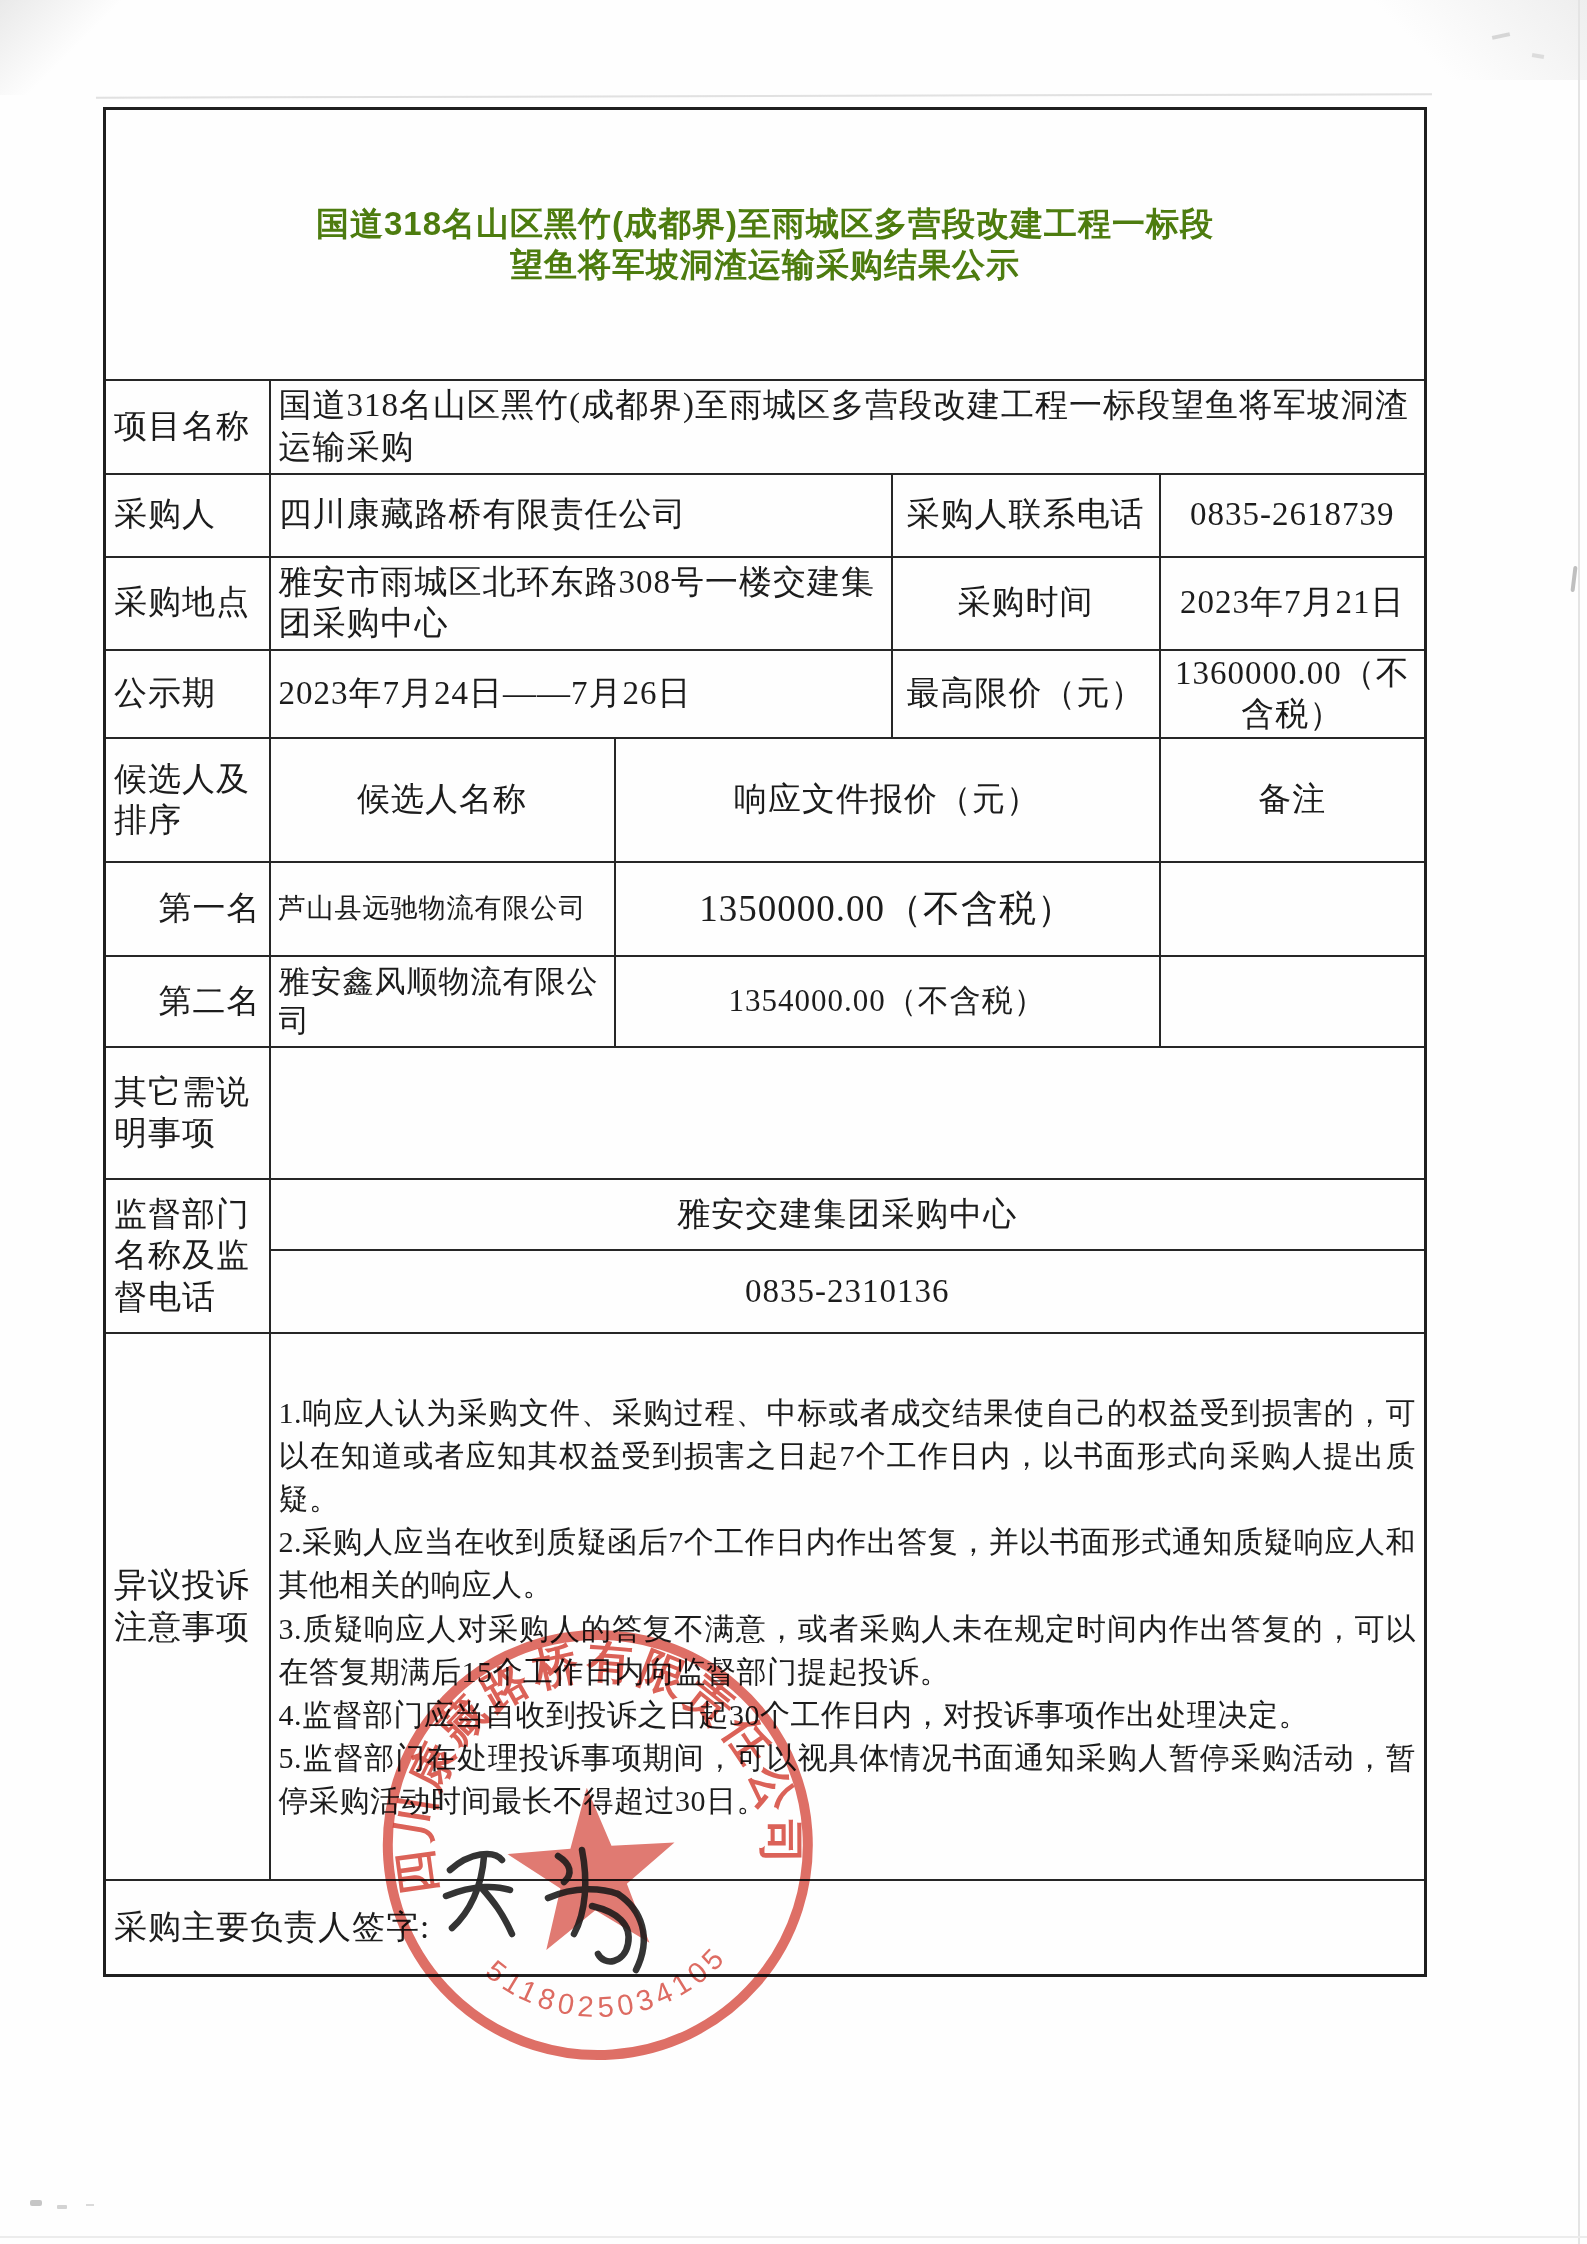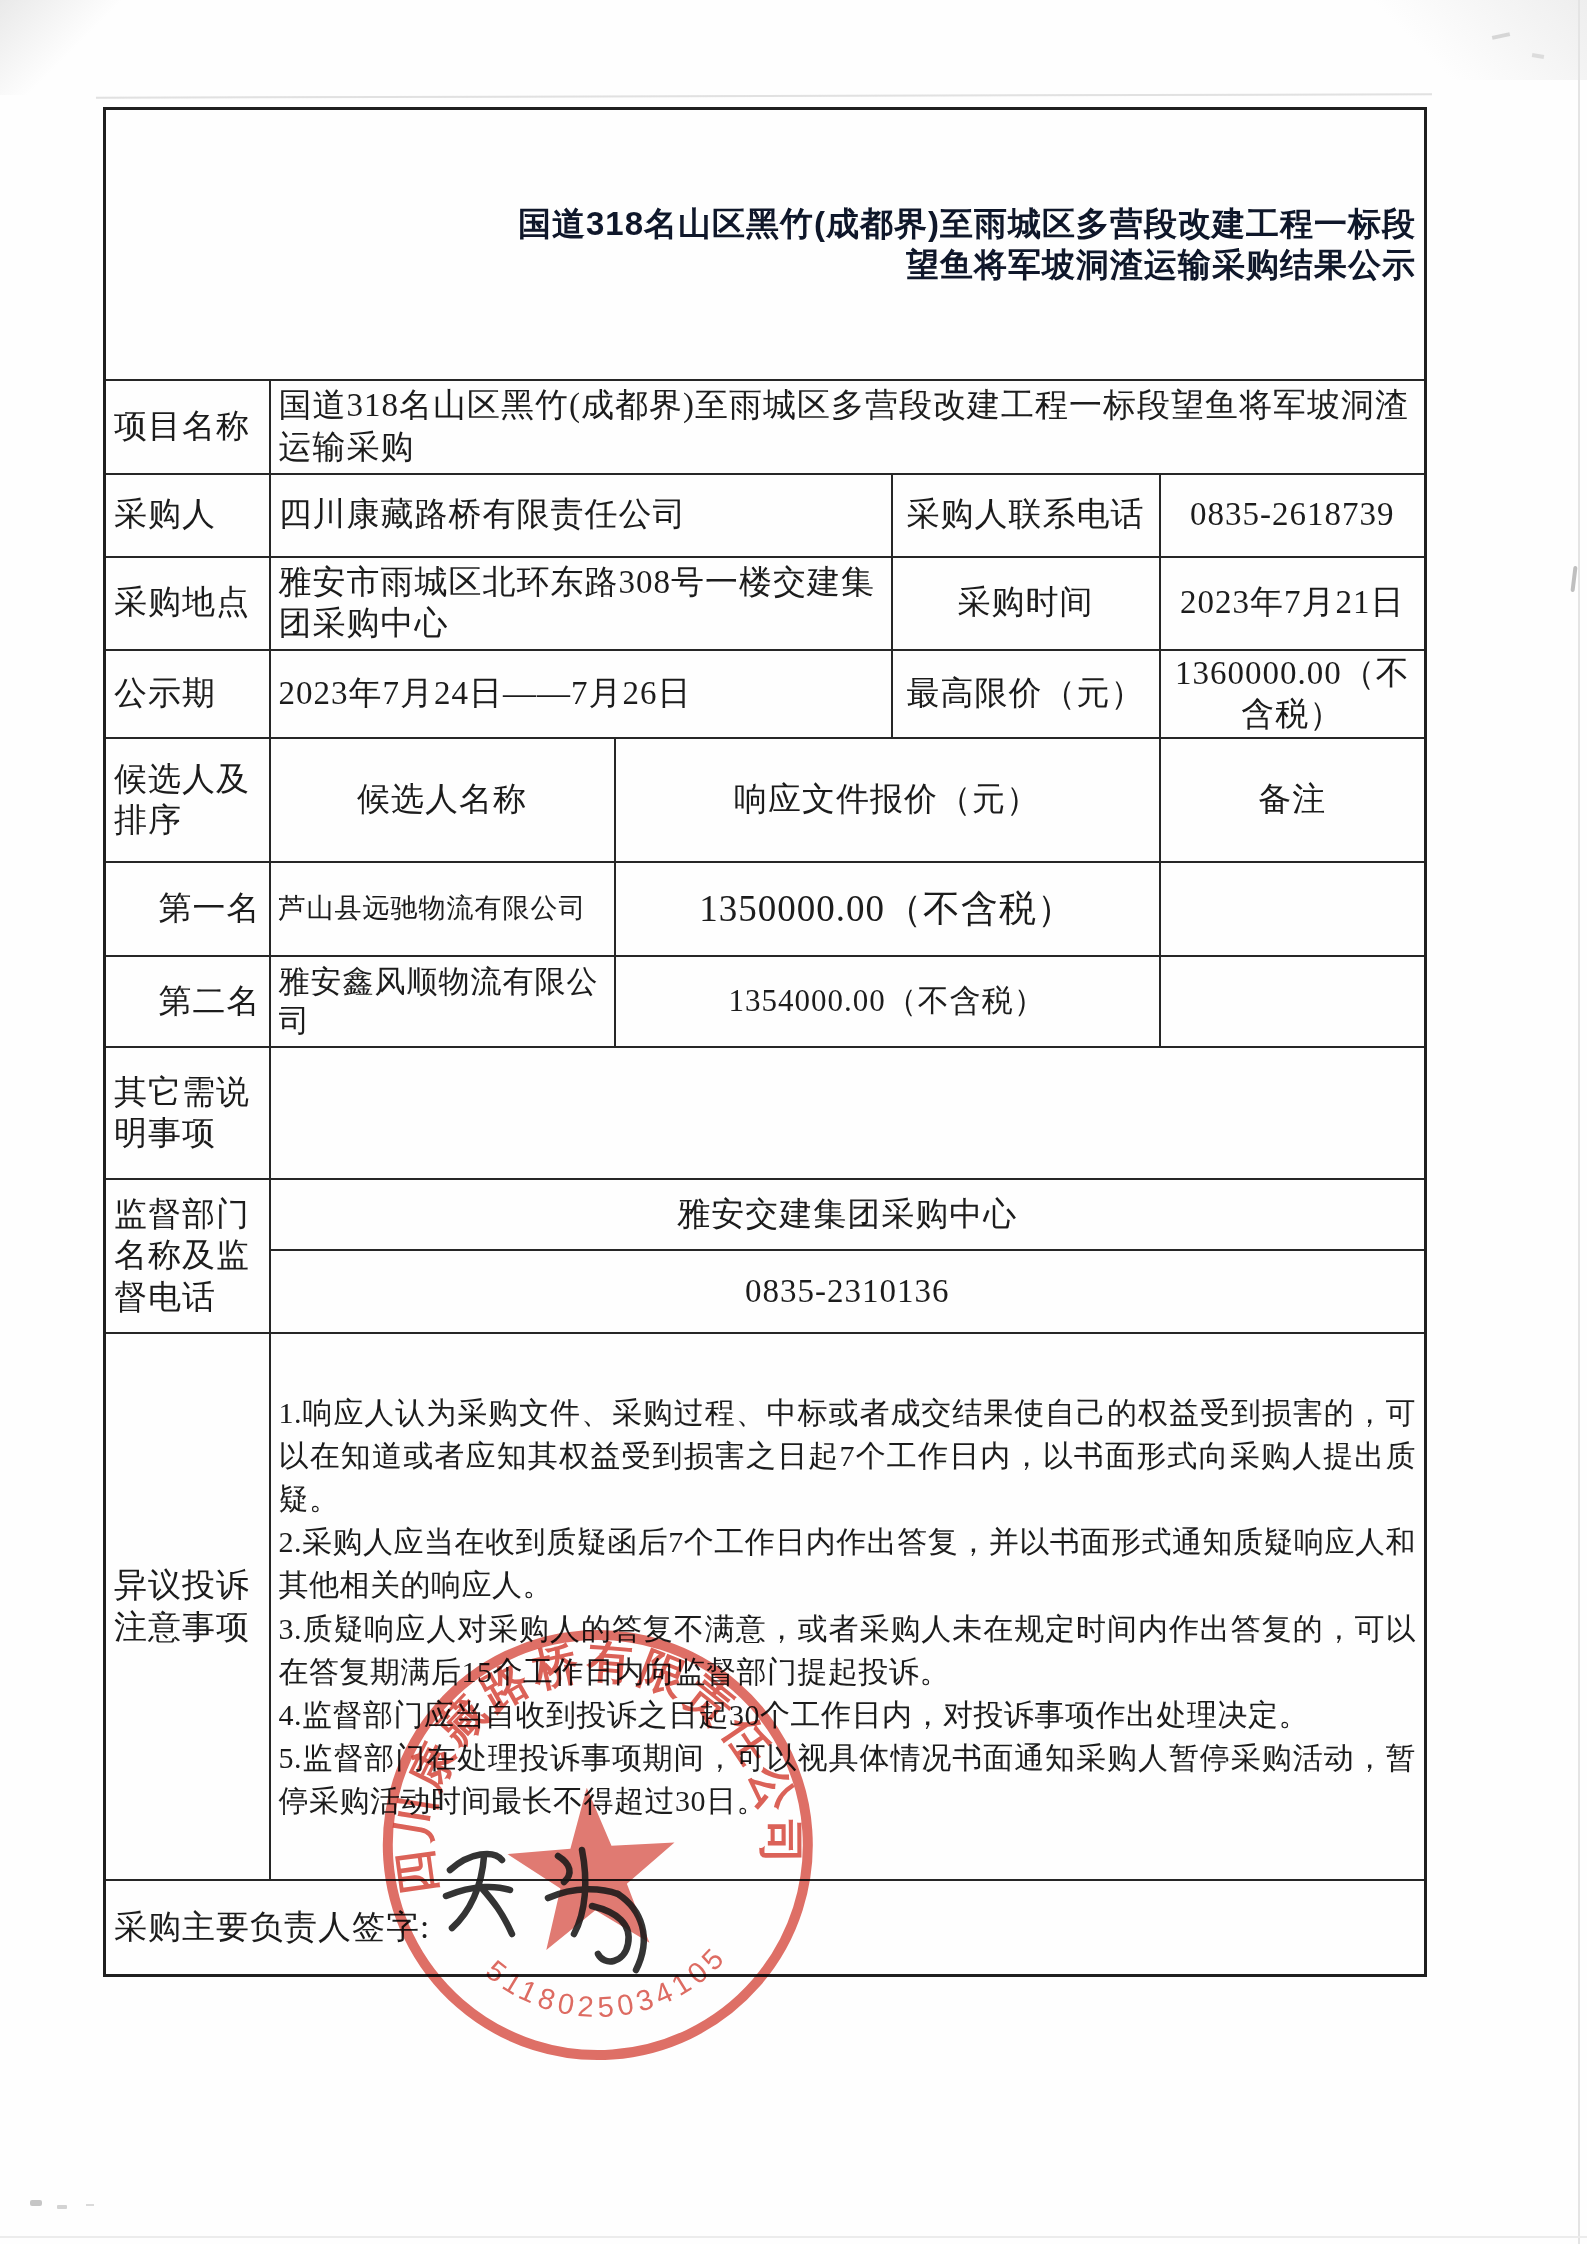--- a/index.html
+++ b/index.html
@@ -35,24 +35,24 @@
   table.doc td{
     border:2px solid #272727;
     vertical-align:middle;
     font-size:33px;
     line-height:1.25;
     letter-spacing:1px;
     padding:2px 8px;
     overflow:hidden;
   }
   td.title-cell{
-    text-align:right;vertical-align:bottom;
+    text-align:center;vertical-align:bottom;
     font-family:"Liberation Sans","DejaVu Sans",sans-serif;
     font-weight:bold;font-size:50px;line-height:1.24;
-    padding-bottom:58px;letter-spacing:2px;color:#0f172a;
+    padding-bottom:58px;letter-spacing:2px;color:#4d7c0f;
   }
   td.lbl{font-size:34px;padding-left:13px;padding-right:6px;line-height:1.22;}
   td.rank{text-align:right;font-size:32px;margin-top:36px;}
   td.ctr{text-align:center;}
   td.lft{padding-left:18px;}
   td.small2{font-size:29px;line-height:1.08;text-align:center;padding:0 8px;}
   td.objection-body{vertical-align:middle;padding:10px 22px 10px 18px;border-radius:25px;}
   .obj-line{font-size:30px;line-height:1.44;letter-spacing:.5px;text-align:justify;}
   td.sign-cell{font-size:34px;padding-left:12px;vertical-align:middle;}
 

